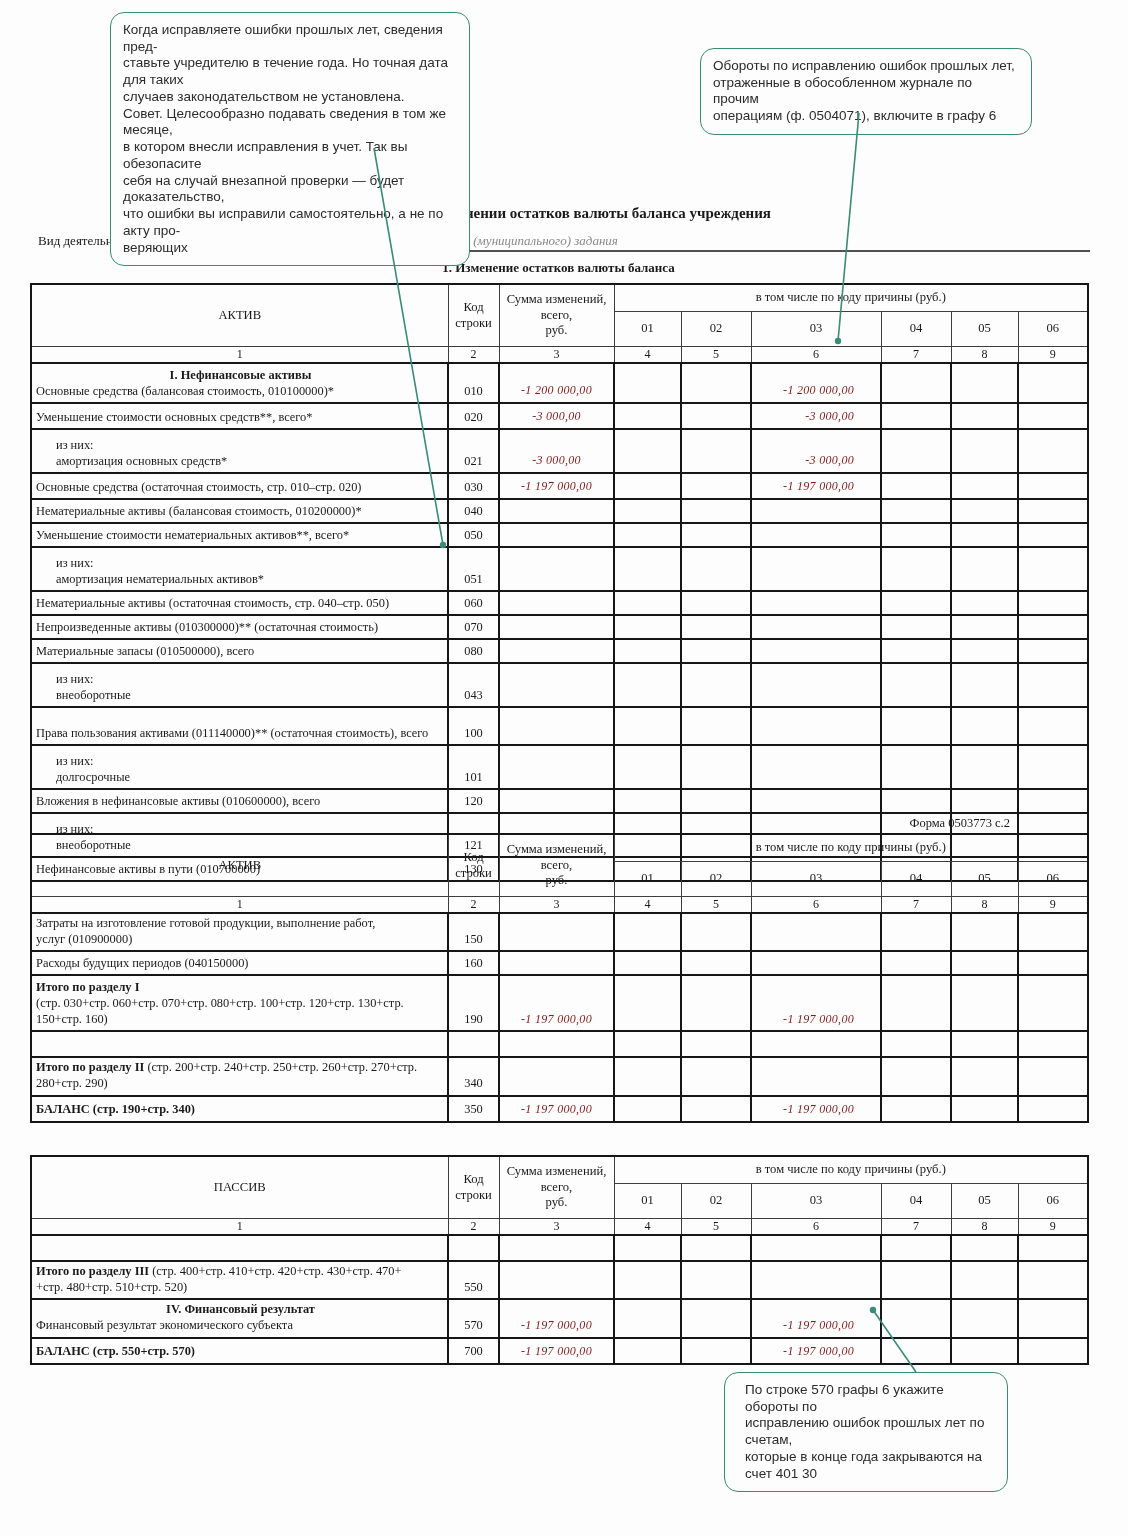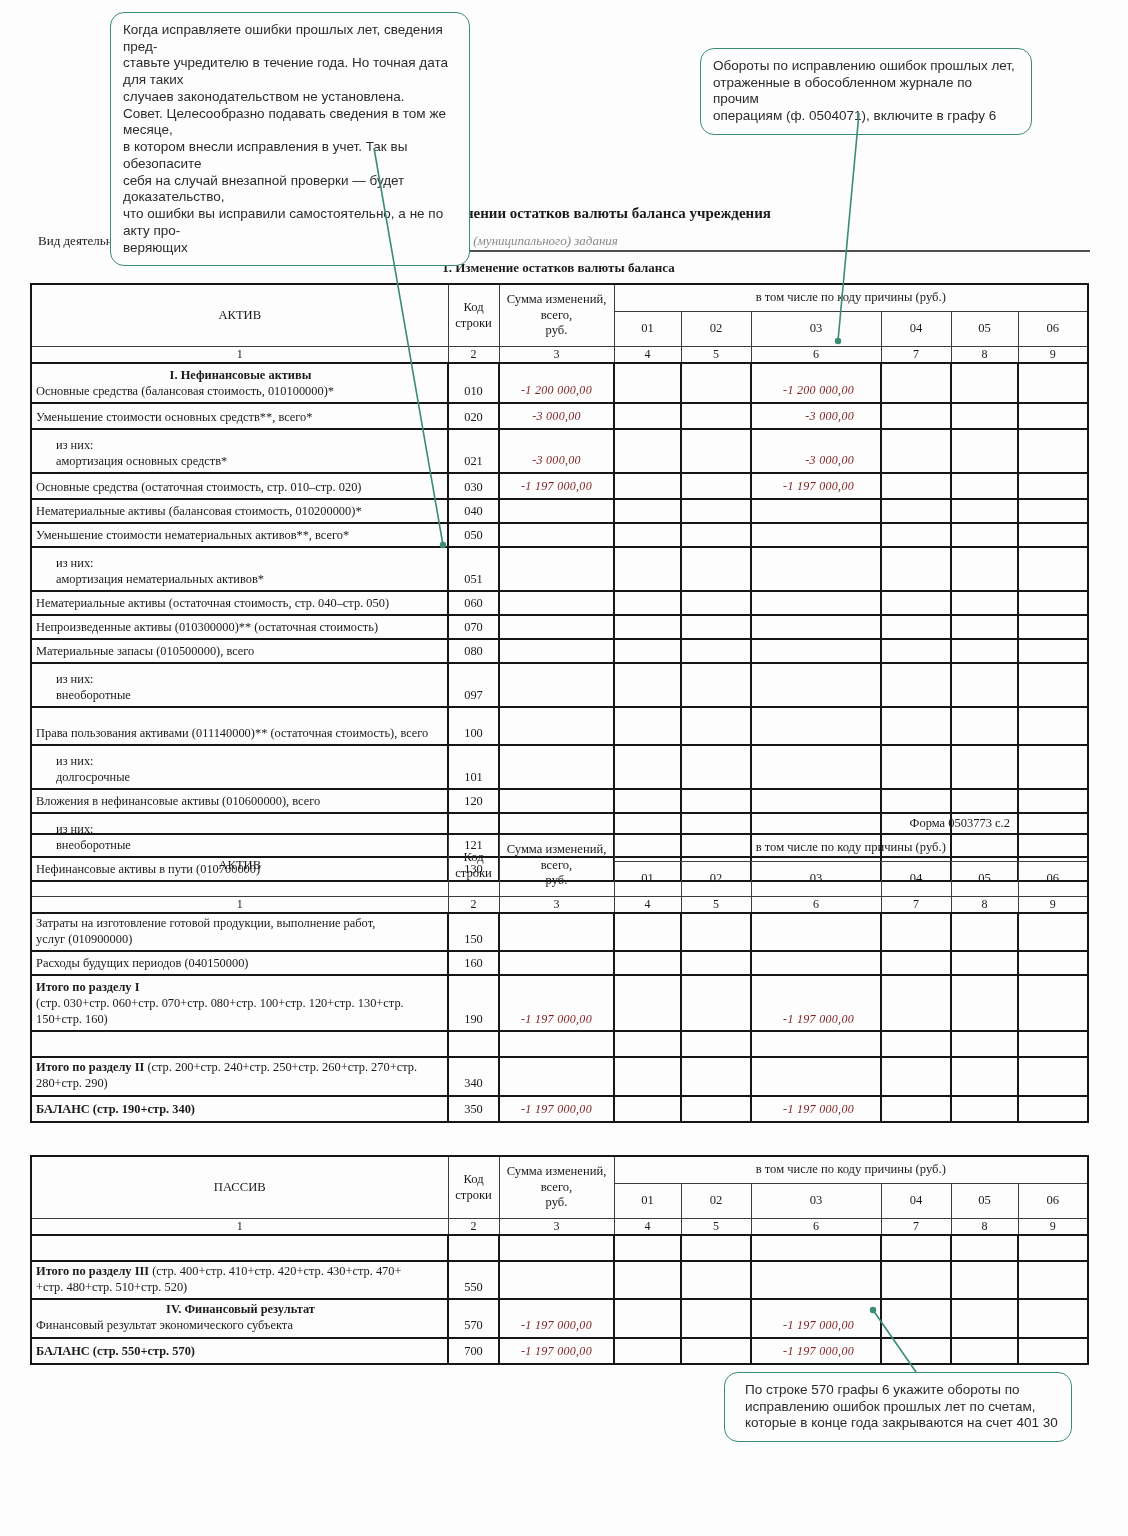--- a/index.html
+++ b/index.html
@@ -6,21 +6,21 @@
   #page{position:relative;width:1128px;height:1536px;background:#fdfdfd;overflow:hidden;
         font-family:"Liberation Serif","DejaVu Serif",serif;color:#1a1a1a;}
 
   
   .callout{position:absolute;border:1.6px solid #3a8c74;border-radius:14px;
            background:#fdfdfd;padding:9px 12px;box-sizing:border-box;
            font-family:"Liberation Sans","DejaVu Sans",sans-serif;
            font-size:13.5px;line-height:1.24;color:#2b2b2b;white-space:pre-line;z-index:3;}
   #callout-top-left{left:110px;top:12px;width:360px;}
   #callout-top-right{left:700px;top:48px;width:332px;}
-  #callout-bottom{left:724px;top:1372px;width:348px;padding-left:20px;}
+  #callout-bottom{left:724px;top:1372px;width:284px;padding-left:20px;}
 
   
   #overlay{position:absolute;left:0;top:0;width:1128px;height:1536px;z-index:4;pointer-events:none;}
 
   
   #doc-title{position:absolute;left:30px;top:205px;width:1057px;text-align:center;
              font-weight:bold;font-size:15px;}
   #activity{position:absolute;left:38px;top:233px;width:1052px;display:flex;font-size:13px;}
   #activity .lbl{white-space:nowrap;padding-right:6px;}
   #activity .val{flex:1;border-bottom:2.5px solid #4f4f4f;font-style:italic;color:#8a8a8a;
@@ -241,21 +241,21 @@
           <td></td>
           <td></td>
           <td class="v3"></td>
           <td></td>
           <td></td>
           <td></td>
       </tr>
       <tr class="h38">
         <td class="lc sub">из них:
 внеоборотные</td>
-        <td class="cc">097</td>
+        <td class="cc">043</td>
         <td class="vc"></td>
           <td></td>
           <td></td>
           <td class="v3"></td>
           <td></td>
           <td></td>
           <td></td>
       </tr>
       <tr class="h34">
         <td class="lc">Права пользования активами (011140000)** (остаточная стоимость), всего</td>

